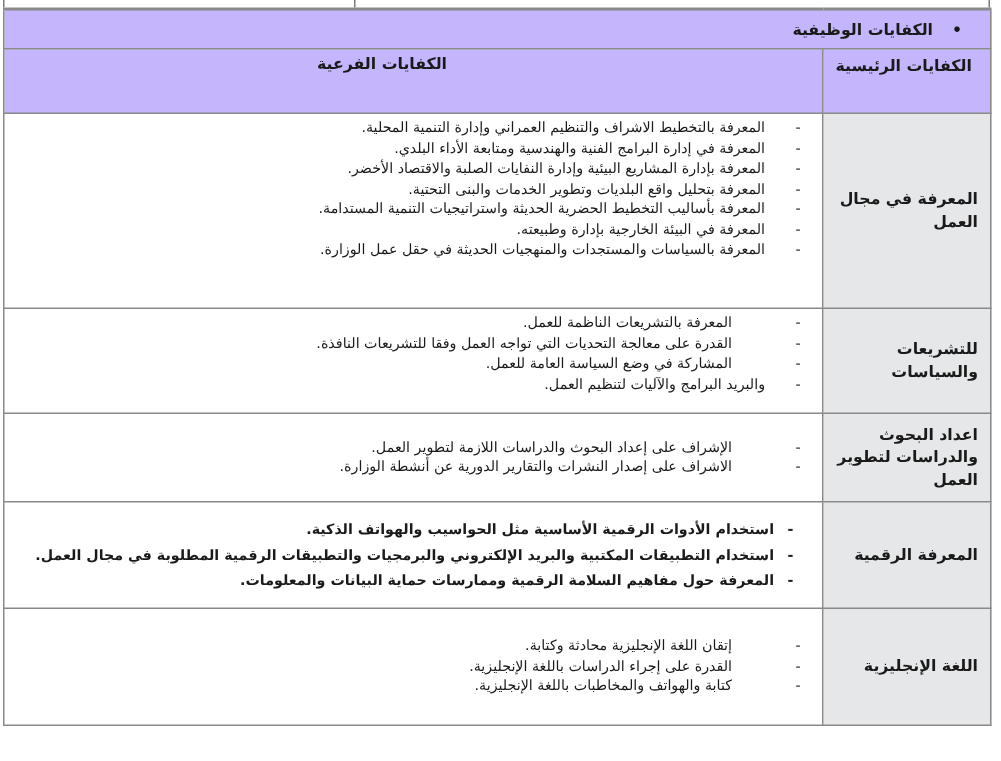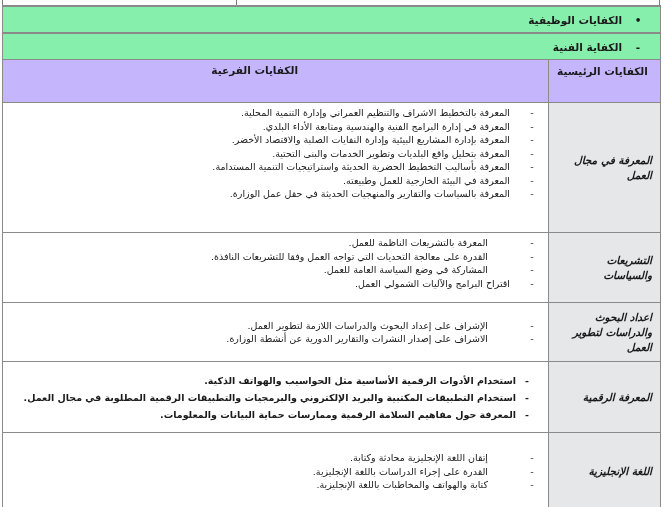--- a/index.html
+++ b/index.html
@@ -42,21 +42,21 @@
     border-collapse: collapse;
     direction: rtl;
     table-layout: fixed;
   }
   .doc-table td {
     border: 1px solid #8a8a8a;
     padding: 0;
     vertical-align: middle;
   }
   .band td {
-    background: #86efac;
+    background: #c4b5fd;
     height: 25px;
     border-top: 2px solid #8a8a8a;
     font-size: 10.5px;
     font-weight: bold;
     padding-right: 12px;
     text-align: right;
   }
   .band .marker {
     display: inline-block;
     width: 20px;
@@ -81,21 +81,20 @@
     vertical-align: top;
     padding-right: 250px;
   }
   .row td.main {
     background: #e6e7e8;
     font-size: 10.5px;
     font-weight: bold;
     padding: 0 8px;
     line-height: 15px;
     text-align: right;
-    font-style: italic;
   }
   .row td.subs {
     background: #ffffff;
     font-size: 9.5px;
     padding: 2px 10px 2px 4px;
     text-align: right;
     vertical-align: top;
   }
   .row td.subs.center {
     vertical-align: middle;
@@ -143,54 +142,49 @@
     <col style="width:546px">
   </colgroup>
 
   <tbody>
       <tr class="band">
     <td colspan="2">
       <span class="marker">•</span><span>الكفايات الوظيفية</span>
     </td>
   </tr>
 
-  <tr class="band">
-    <td colspan="2">
-      <span class="marker">-</span><span>الكفاية الفنية</span>
-    </td>
-  </tr>
 
   <tr class="col-head">
     <td class="main-head">الكفايات الرئيسية</td>
     <td class="sub-head">الكفايات الفرعية</td>
   </tr>
 
   <tr class="row" style="height:130px">
     <td class="main">المعرفة في مجال العمل</td>
     <td class="subs" style="padding-top:3px">
       <ul class="items">
         <li><span class="dash">-</span><span>المعرفة بالتخطيط الاشراف والتنظيم العمراني وإدارة التنمية المحلية.</span></li>
         <li><span class="dash">-</span><span>المعرفة في إدارة البرامج الفنية والهندسية ومتابعة الأداء البلدي.</span></li>
         <li><span class="dash">-</span><span>المعرفة بإدارة المشاريع البيئية وإدارة النفايات الصلبة والاقتصاد الأخضر.</span></li>
         <li><span class="dash">-</span><span>المعرفة بتحليل واقع البلديات وتطوير الخدمات والبنى التحتية.</span></li>
         <li><span class="dash">-</span><span>المعرفة بأساليب التخطيط الحضرية الحديثة واستراتيجيات التنمية المستدامة.</span></li>
-        <li><span class="dash">-</span><span>المعرفة في البيئة الخارجية للعمل وطبيعته.</span></li>
-        <li><span class="dash">-</span><span>المعرفة بالسياسات والتقارير والمنهجيات الحديثة في حقل عمل الوزارة.</span></li>
+        <li><span class="dash">-</span><span>المعرفة في البيئة الخارجية بإدارة وطبيعته.</span></li>
+        <li><span class="dash">-</span><span>المعرفة بالسياسات والمستجدات والمنهجيات الحديثة في حقل عمل الوزارة.</span></li>
       </ul>
     </td>
   </tr>
 
   <tr class="row" style="height:70px">
-    <td class="main">التشريعات والسياسات</td>
+    <td class="main">للتشريعات والسياسات</td>
     <td class="subs" style="padding-top:3px">
       <ul class="items indent">
         <li><span class="dash">-</span><span>المعرفة بالتشريعات الناظمة للعمل.</span></li>
         <li><span class="dash">-</span><span>القدرة على معالجة التحديات التي تواجه العمل وفقا للتشريعات النافذة.</span></li>
         <li><span class="dash">-</span><span>المشاركة في وضع السياسة العامة للعمل.</span></li>
-        <li style="padding-right:28px"><span class="dash">-</span><span>اقتراح البرامج والآليات الشمولي العمل.</span></li>
+        <li style="padding-right:28px"><span class="dash">-</span><span>والبريد البرامج والآليات لتنظيم العمل.</span></li>
       </ul>
     </td>
   </tr>
 
   <tr class="row" style="height:59px">
     <td class="main">اعداد البحوث والدراسات لتطوير العمل</td>
     <td class="subs center">
       <ul class="items indent">
         <li><span class="dash">-</span><span>الإشراف على إعداد البحوث والدراسات اللازمة لتطوير العمل.</span></li>
         <li><span class="dash">-</span><span>الاشراف على إصدار النشرات والتقارير الدورية عن أنشطة الوزارة.</span></li>

